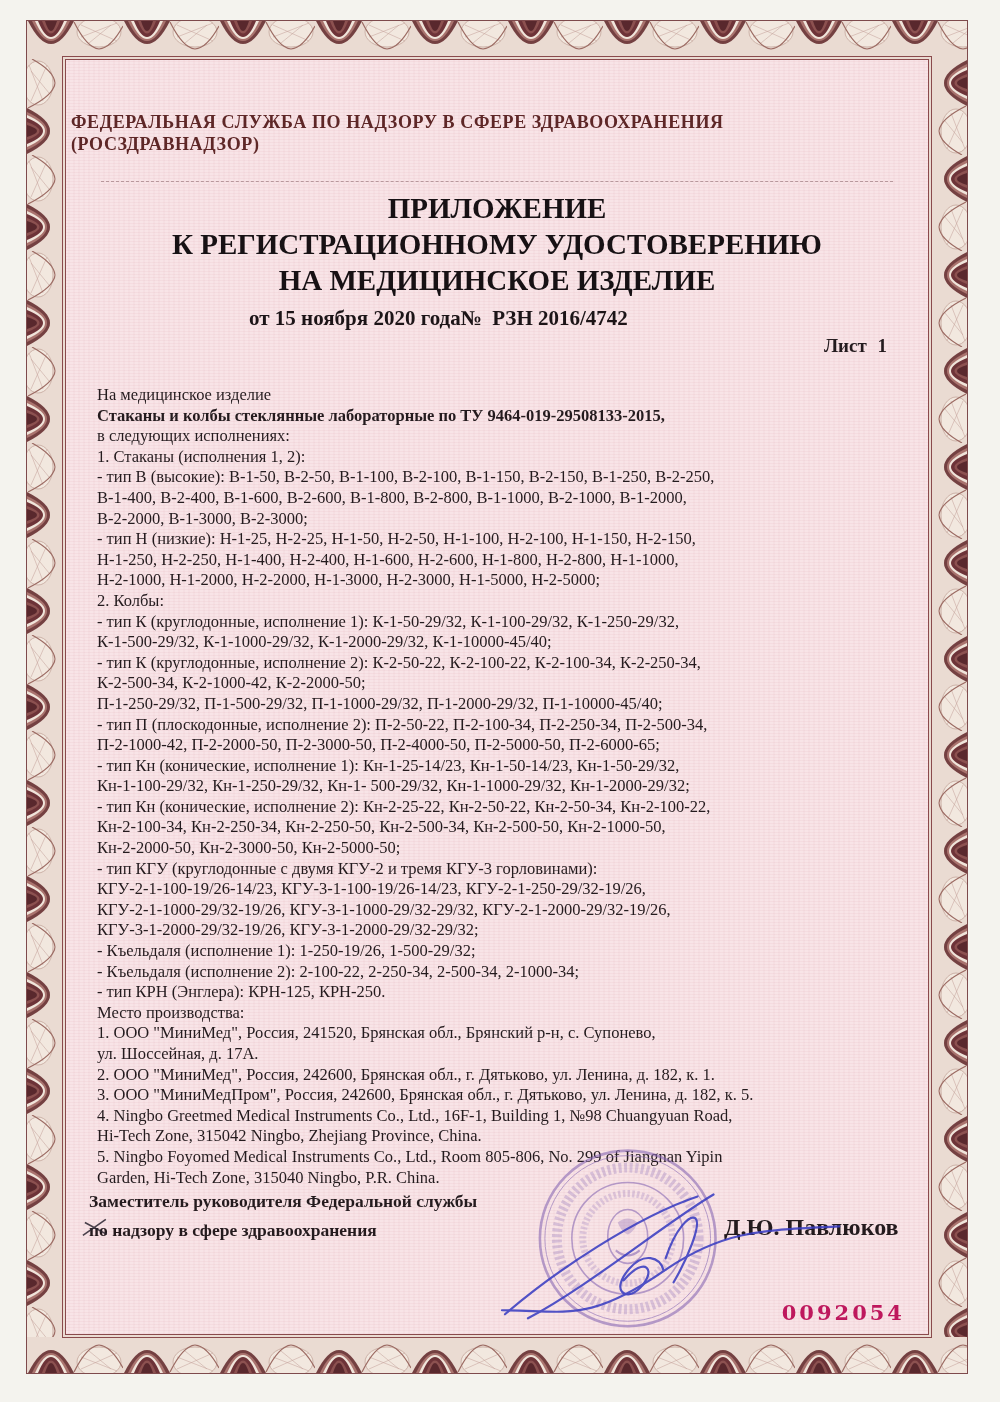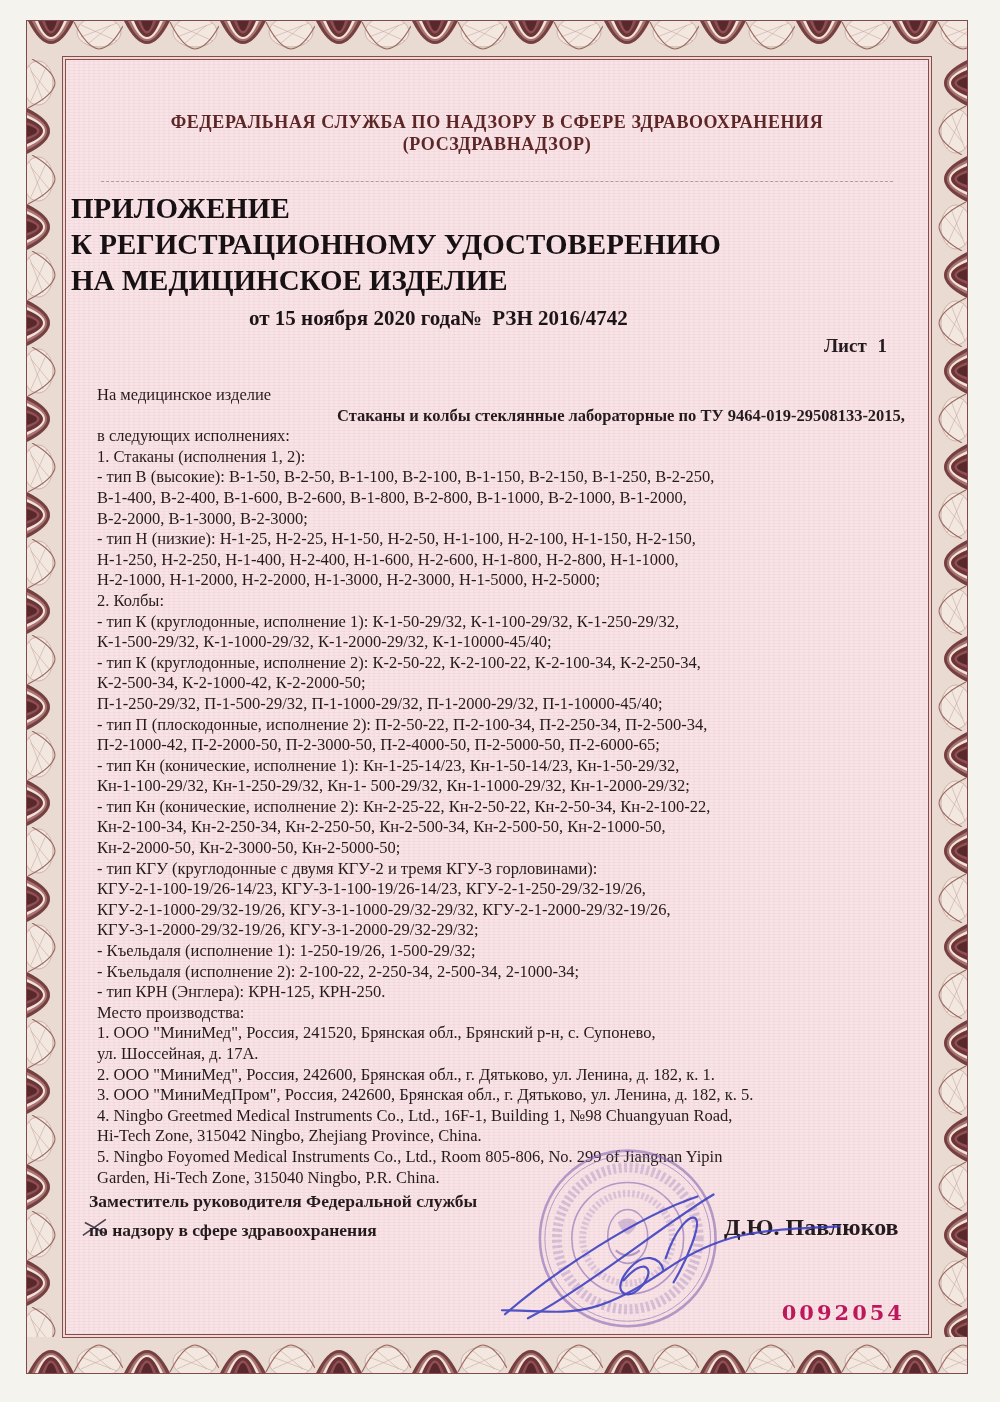--- a/index.html
+++ b/index.html
@@ -29,35 +29,35 @@
     position:absolute;inset:38px;
     border:1.5px solid #8a4a4c;
     outline:1px solid #8a4a4c;outline-offset:2.5px;
     pointer-events:none;
   }
   .content{
     position:absolute;left:44px;right:44px;top:40px;bottom:44px;
     color:#241b1e;overflow:hidden;
   }
   .org{
-    margin-top:50px;text-align:center;
+    margin-top:50px;
     color:#5e2727;font-weight:bold;font-size:18px;line-height:22px;letter-spacing:0.6px;
   }
   .sep{margin:26px 30px 0 30px;border-top:1.5px dashed rgba(150,115,120,0.65);height:0;}
   .title{
-    margin-top:8px;font-weight:bold;color:#171114;
+    margin-top:8px;text-align:center;font-weight:bold;color:#171114;
     font-size:29px;line-height:36px;
   }
   .date-row{margin-top:8px;padding-left:178px;font-weight:bold;font-size:21px;color:#1c1417;}
   .date-row span{white-space:pre;}
   .date-row .num{}
   .sheet{margin-top:4px;text-align:right;padding-right:36px;font-weight:bold;font-size:19px;word-spacing:6px;}
   .body-block{margin:28px 18px 0 26px;font-size:16.5px;line-height:20.6px;}
   .bline{white-space:nowrap;}
-  .bline.b{font-weight:bold;text-align:right;}
+  .bline.b{font-weight:bold;}
   .sign-block{position:relative;margin:3px 0 0 18px;font-weight:bold;font-size:17.5px;line-height:21px;}
   .sign-block .l2{margin-top:8px;}
   .sign-name{position:absolute;left:635px;top:26px;white-space:nowrap;font-size:24px;}
   .serial{
     position:absolute;right:62px;bottom:48px;
     font-family:"DejaVu Serif", serif;
     color:#be185d;font-size:21px;letter-spacing:3px;font-weight:600;
   }
   .overlay{position:absolute;inset:0;pointer-events:none;}
 </style>

